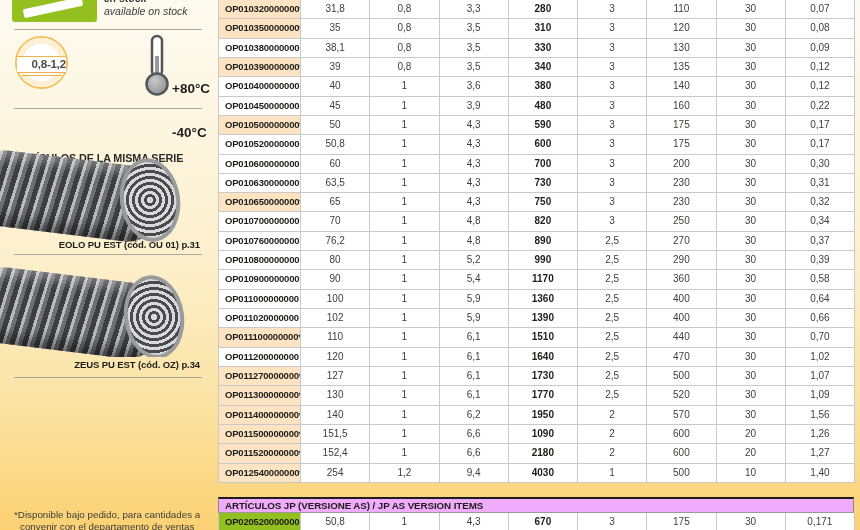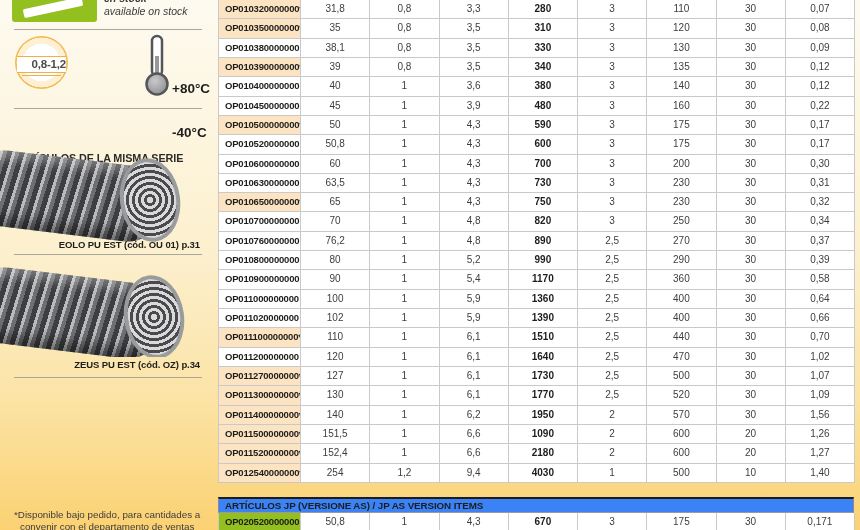--- a/index.html
+++ b/index.html
@@ -44,21 +44,21 @@
   
   #main-table,#jp-table{position:absolute;left:218px;width:636px;display:grid;
     grid-template-columns:82px repeat(8,1fr);grid-auto-rows:19.32px;background:#fff;border-left:1px solid #c9c9c9;}
   #main-table{top:0;}
   .cell{border-right:1px solid #c9c9c9;border-bottom:1px solid #c9c9c9;
     font-size:10px;color:#3d3d3b;line-height:18.3px;text-align:center;overflow:hidden;white-space:nowrap;}
   .cell.code{text-align:left;padding-left:6px;font-weight:bold;color:#1d1d1b;font-size:9.5px;letter-spacing:-0.2px;}
   .cell.code.hl{background:#fce4c3;}
   .cell.code.green{background:#93c01f;}
   .cell.b{font-weight:bold;color:#1d1d1b;}
-  #jp-header{box-sizing:border-box;width:636px;height:16px;background:#3b82f6;
+  #jp-header{box-sizing:border-box;width:636px;height:16px;background:#f0abfc;
     border-top:2px solid #1d1d1b;border-left:1px solid #8a8a88;border-right:1px solid #8a8a88;border-bottom:1px solid #9a9a98;
     font-size:9.8px;font-weight:bold;color:#1d1d1b;line-height:13px;padding-left:6px;letter-spacing:-0.1px;}
   #jp-table{top:513px;}
 </style>
 </head>
 <body>
 
 <div id="sidebar">
 
   <div class="stock-box">

